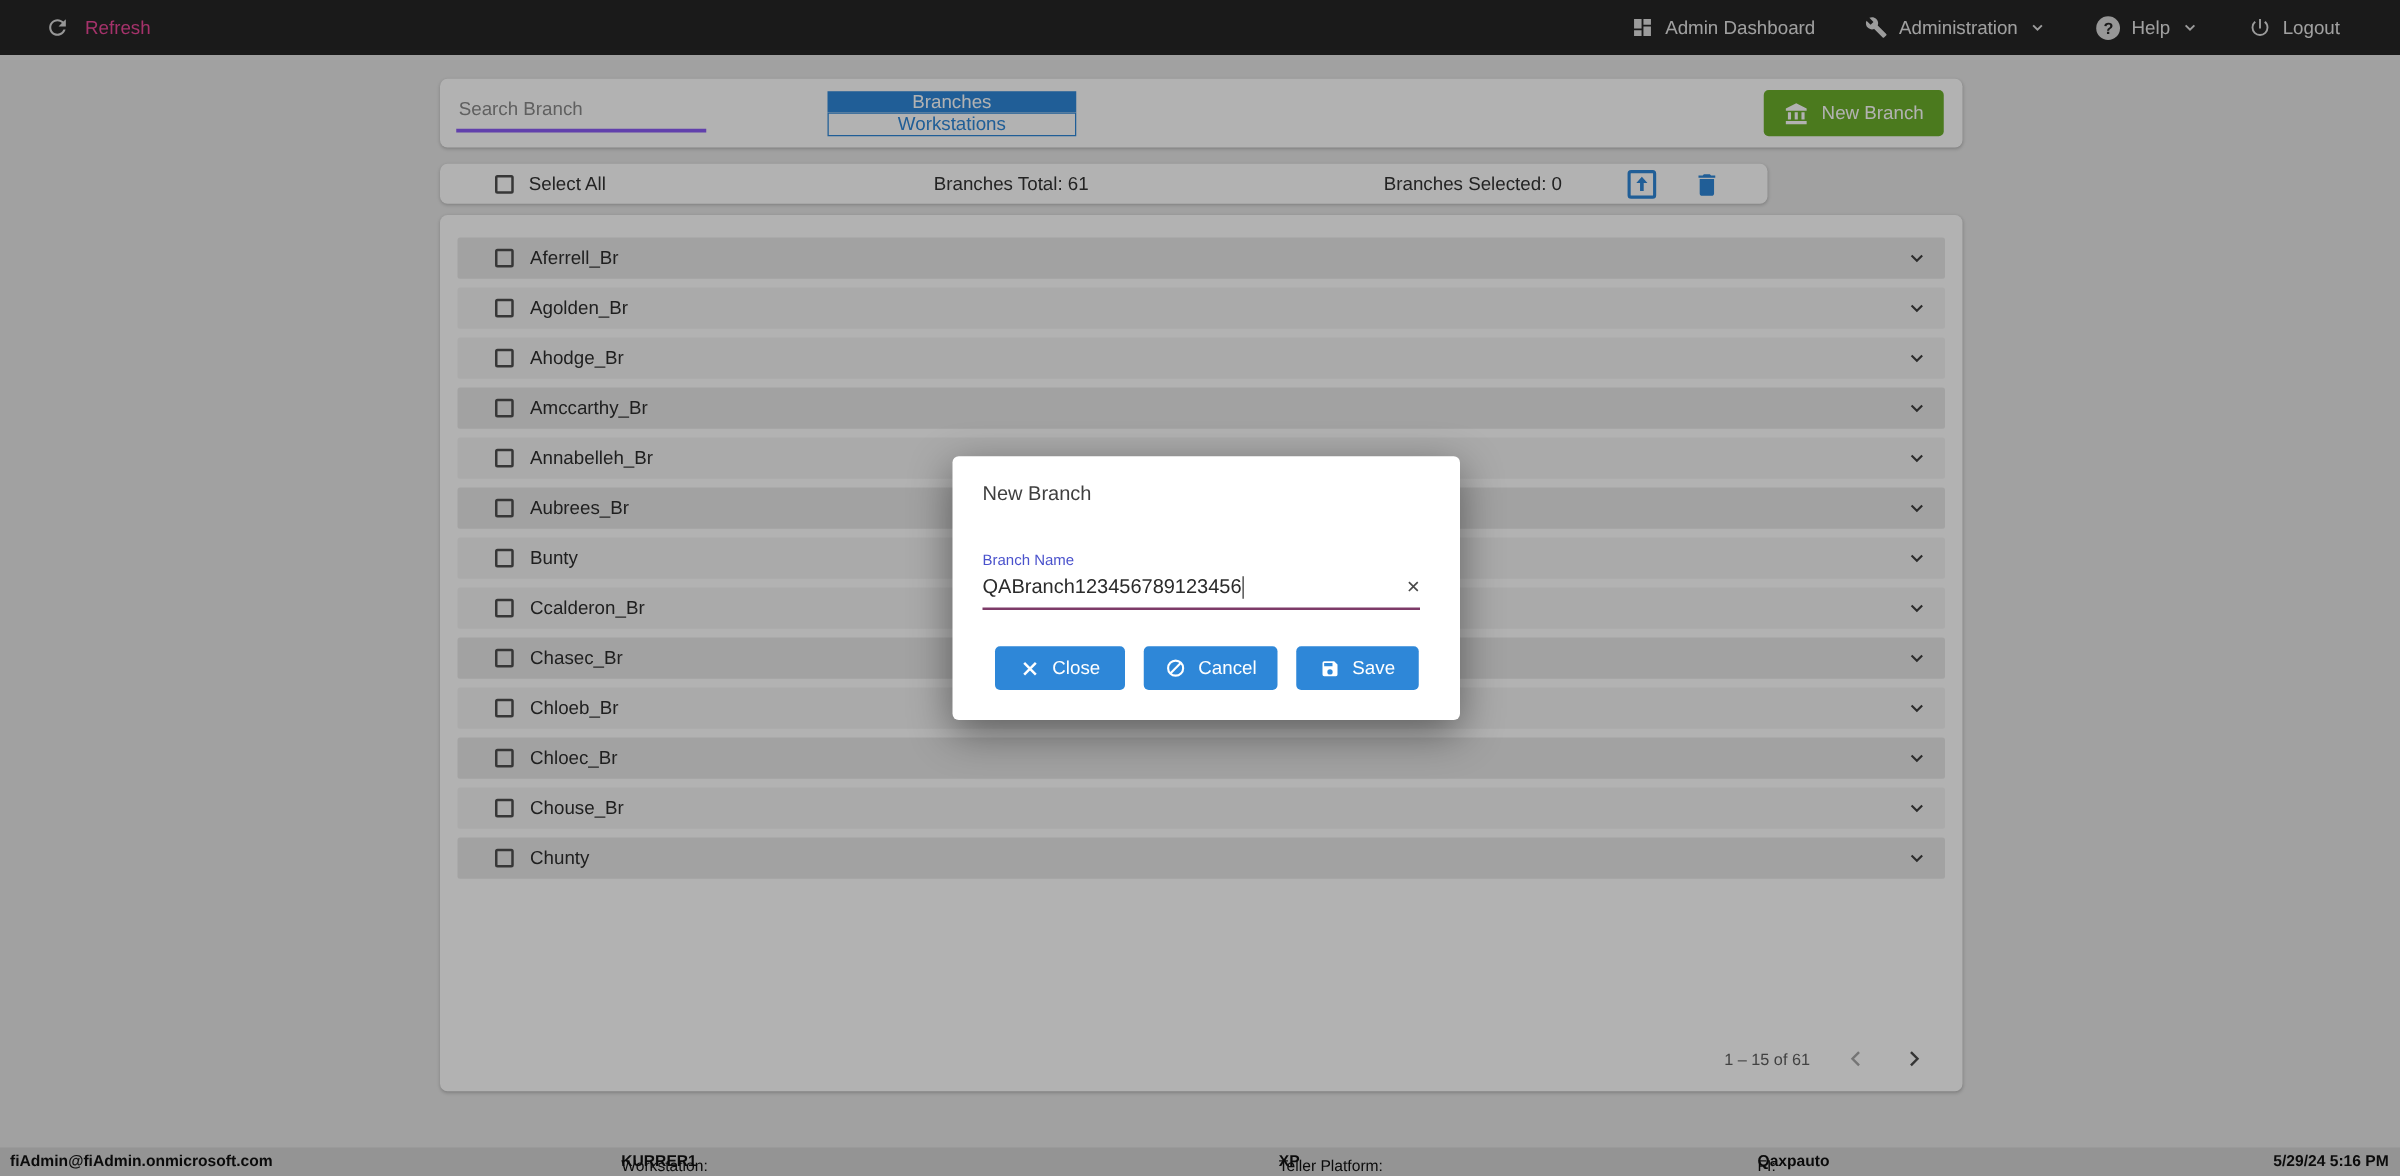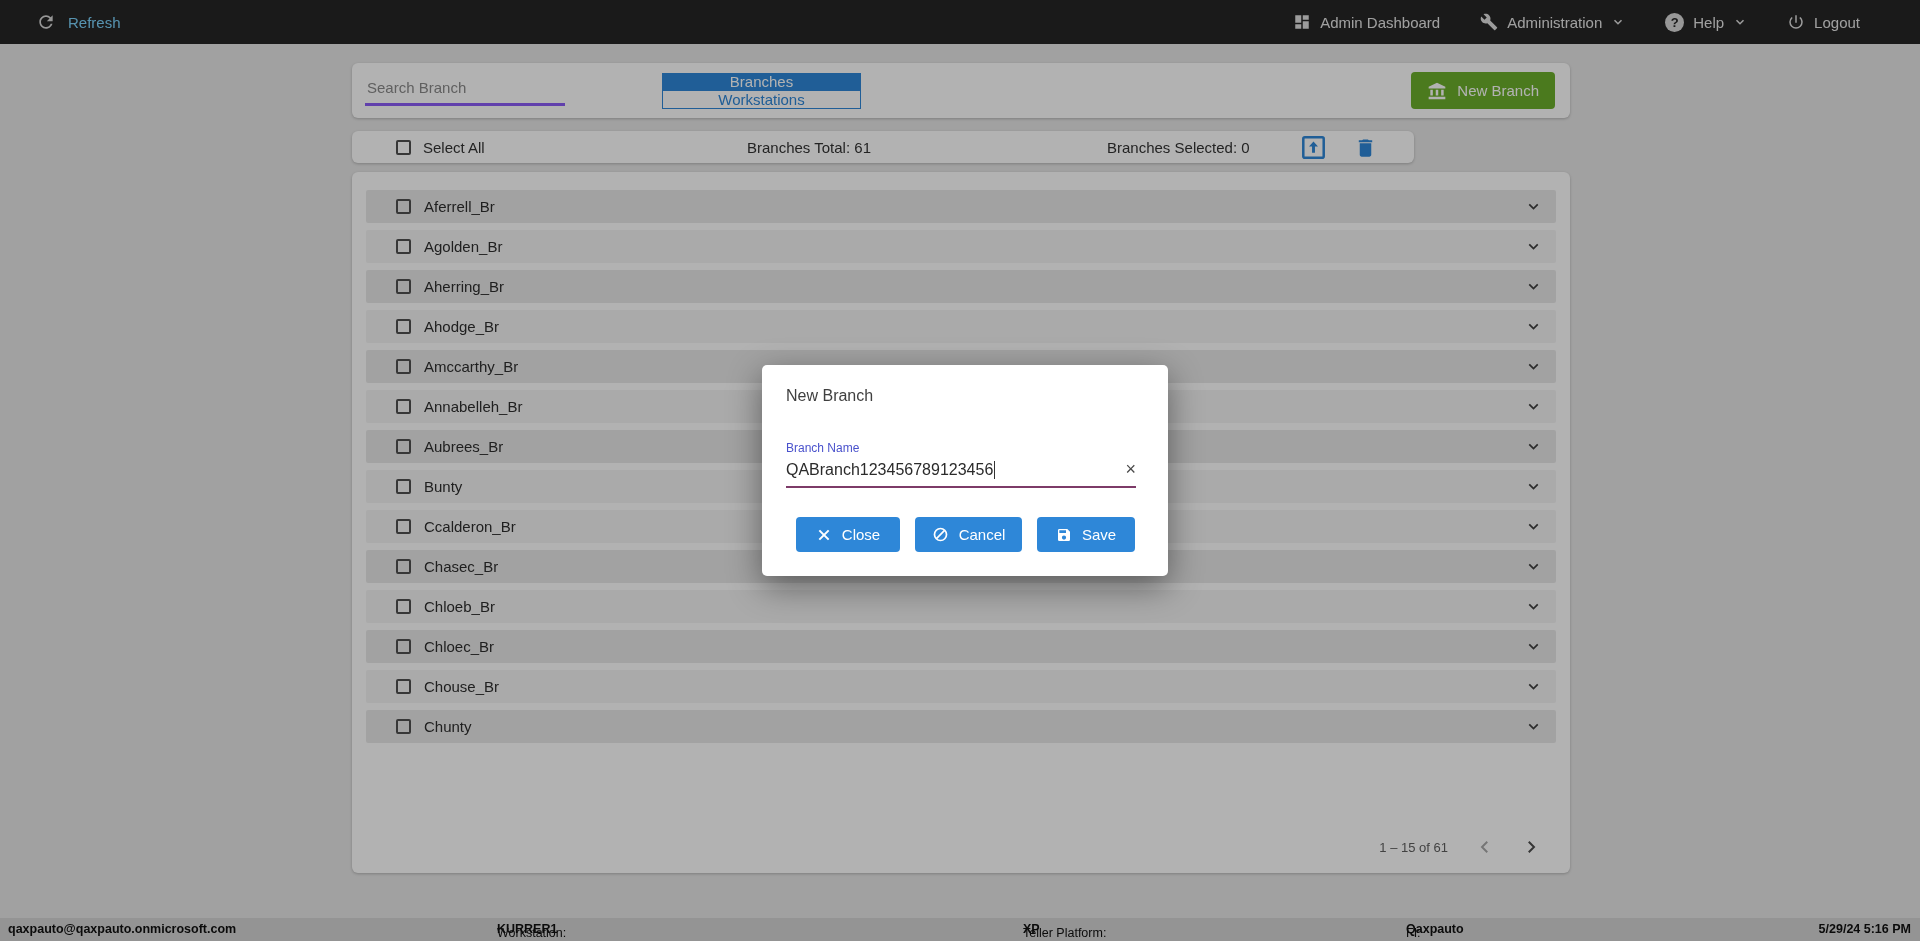--- a/index.html
+++ b/index.html
@@ -3,22 +3,22 @@
 <meta charset="utf-8">
 <style>
   * { margin:0; padding:0; box-sizing:border-box; }
   html,body { width:1920px; height:941px; overflow:hidden;
               font-family:"Liberation Sans", sans-serif; background:#e7e7e7; }
 
   
   .topbar { position:absolute; left:0; top:0; width:1920px; height:44px;
             background:#262626; display:flex; align-items:center; z-index:10; }
   .topbar-left { position:absolute; left:36px; display:flex; align-items:center; gap:12px; cursor:pointer; }
-  .topbar-left span { color:#7dd3fc; font-size:15px; }
-  .topbar-right { position:absolute; right:60px; display:flex; align-items:center; gap:40px; height:100%; }
+  .topbar-left span { color:#ec4899; font-size:15px; }
+  .topbar-right { position:absolute; right:48px; display:flex; align-items:center; gap:40px; height:100%; }
   .tb-item { display:flex; align-items:center; gap:9px; color:#e6e6e6; font-size:15px; cursor:pointer; }
   .tb-item svg { display:block; }
   .help-circle { width:19px; height:19px; border-radius:50%; background:#d8d8d8; color:#262626;
                  font-size:13px; font-weight:bold; display:flex; align-items:center; justify-content:center; }
 
   
   .panel { position:absolute; background:#ffffff; border-radius:6px;
            box-shadow:0 1px 3px rgba(0,0,0,0.22); }
   .toolbar-panel   { left:352px; top:63px;  width:1218px; height:55px; }
   .selection-panel { left:352px; top:131px; width:1062px; height:32px; }
@@ -180,27 +180,20 @@
       <polyline points="6,9 12,15 18,9" fill="none" stroke="#3f3f3f" stroke-width="2.4"></polyline>
     </svg>
   </div>
       <div class="row even">
     <div class="chk"></div>
     <span class="row-label">Agolden_Br</span>
     <svg class="row-caret" width="17" height="17" viewBox="0 0 24 24">
       <polyline points="6,9 12,15 18,9" fill="none" stroke="#3f3f3f" stroke-width="2.4"></polyline>
     </svg>
   </div>
-      <div class="row odd">
-    <div class="chk"></div>
-    <span class="row-label">Aherring_Br</span>
-    <svg class="row-caret" width="17" height="17" viewBox="0 0 24 24">
-      <polyline points="6,9 12,15 18,9" fill="none" stroke="#3f3f3f" stroke-width="2.4"></polyline>
-    </svg>
-  </div>
       <div class="row even">
     <div class="chk"></div>
     <span class="row-label">Ahodge_Br</span>
     <svg class="row-caret" width="17" height="17" viewBox="0 0 24 24">
       <polyline points="6,9 12,15 18,9" fill="none" stroke="#3f3f3f" stroke-width="2.4"></polyline>
     </svg>
   </div>
       <div class="row odd">
     <div class="chk"></div>
     <span class="row-label">Amccarthy_Br</span>
@@ -277,21 +270,21 @@
     <svg class="pg-btn" width="18" height="18" viewBox="0 0 24 24">
       <polyline points="15,5 8,12 15,19" fill="none" stroke="#a8a8a8" stroke-width="2.6"></polyline>
     </svg>
     <svg class="pg-btn" width="18" height="18" viewBox="0 0 24 24">
       <polyline points="9,5 16,12 9,19" fill="none" stroke="#4d4d4d" stroke-width="2.6"></polyline>
     </svg>
   </div>
 </section>
 
 <footer class="footer">
-  <span class="f-email">qaxpauto@qaxpauto.onmicrosoft.com</span>
+  <span class="f-email">fiAdmin@fiAdmin.onmicrosoft.com</span>
   <span class="f-ws">
     <span>Workstation:</span>
     <b>KURRER1</b>
   </span>
   <span class="f-tp">
     <span>Teller Platform:</span>
     <b>XP</b>
   </span>
   <span class="f-fi">
     <span>FI:</span>

